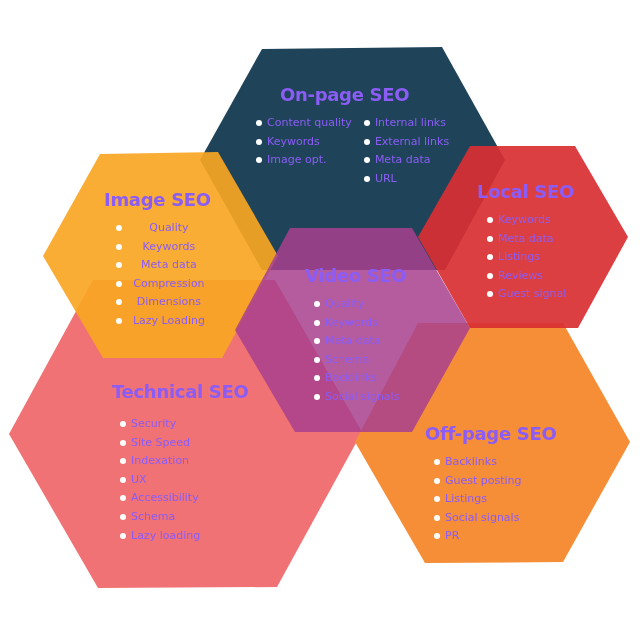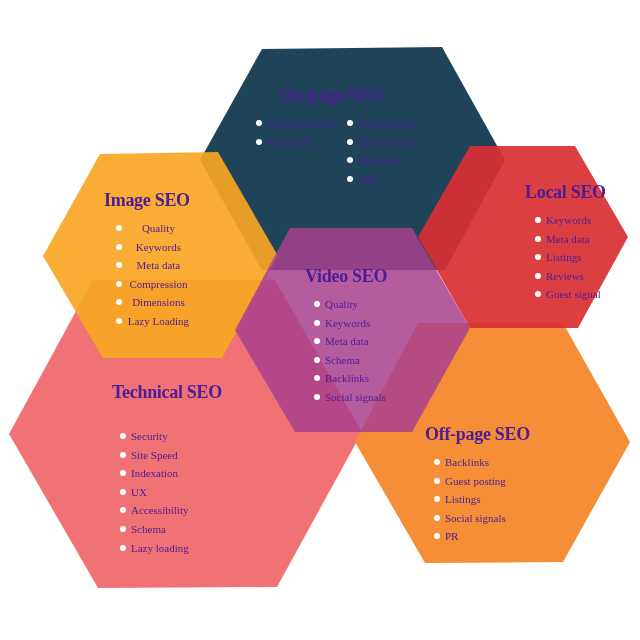--- a/index.html
+++ b/index.html
@@ -1,18 +1,18 @@
 <!DOCTYPE html>
 <html><head>
 <meta charset="utf-8">
 <style>
   html,body{margin:0;padding:0;background:#ffffff;}
   body{width:640px;height:640px;position:relative;overflow:hidden;font-family:"DejaVu Sans","Liberation Sans",sans-serif;}
   #hexsvg{position:absolute;left:0;top:0;width:640px;height:640px;}
-  .block{position:absolute;color:#4c1d95;font-family:Liberation Serif, serif;}
+  .block{position:absolute;color:#8b5cf6;}
   .title{font-weight:bold;font-size:18px;letter-spacing:-0.3px;white-space:nowrap;line-height:22px;}
   ul{list-style:none;margin:0;padding:0;}
   li{font-size:11px;line-height:18.6px;white-space:nowrap;position:relative;padding-left:11px;}
   li::before{content:"";position:absolute;left:0;top:6px;width:6px;height:6px;border-radius:50%;background:#ffffff;}
   .cols{display:flex;gap:12px;}
 </style>
 </head>
 <body>
 
 <svg id="hexsvg" viewBox="0 0 640 640">
@@ -29,20 +29,21 @@
 
   <polygon points="290,228 412,228 470,328 412,432 295,432 235,330" fill="#a8408e" fill-opacity="0.85"></polygon>
 </svg>
 
 <div class="block" style="left:256px;top:84px;">
   <div class="title" style="margin-left:24px;">On-page SEO</div>
   <div class="cols" style="margin-top:8px;">
     <ul>
       <li>Content quality</li>
       <li>Keywords</li>
+      <li>Image opt.</li>
     </ul>
     <ul>
       <li>Internal links</li>
       <li>External links</li>
       <li>Meta data</li>
       <li>URL</li>
     </ul>
   </div>
 </div>
 
@@ -51,21 +52,21 @@
   <ul style="margin-top:8px;margin-left:12px;">
     <li>Quality</li>
     <li>Keywords</li>
     <li>Meta data</li>
     <li>Compression</li>
     <li>Dimensions</li>
     <li>Lazy Loading</li>
   </ul>
 </div>
 
-<div class="block" style="left:477px;top:181px;margin-left:48px;">
+<div class="block" style="left:477px;top:181px;">
   <div class="title">Local SEO</div>
   <ul style="margin-top:8px;margin-left:10px;">
     <li>Keywords</li>
     <li>Meta data</li>
     <li>Listings</li>
     <li>Reviews</li>
     <li>Guest signal</li>
   </ul>
 </div>
 
@@ -76,21 +77,21 @@
     <li>Keywords</li>
     <li>Meta data</li>
     <li>Schema</li>
     <li>Backlinks</li>
     <li>Social signals</li>
   </ul>
 </div>
 
 <div class="block" style="left:112px;top:381px;">
   <div class="title">Technical SEO</div>
-  <ul style="margin-top:24px;margin-left:8px;">
+  <ul style="margin-top:12px;margin-left:8px;">
     <li>Security</li>
     <li>Site Speed</li>
     <li>Indexation</li>
     <li>UX</li>
     <li>Accessibility</li>
     <li>Schema</li>
     <li>Lazy loading</li>
   </ul>
 </div>
 

